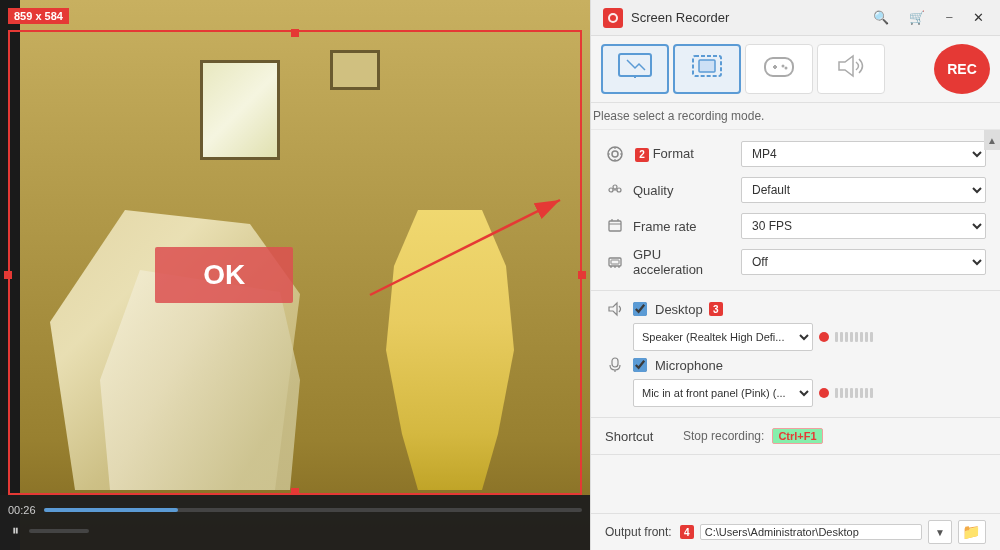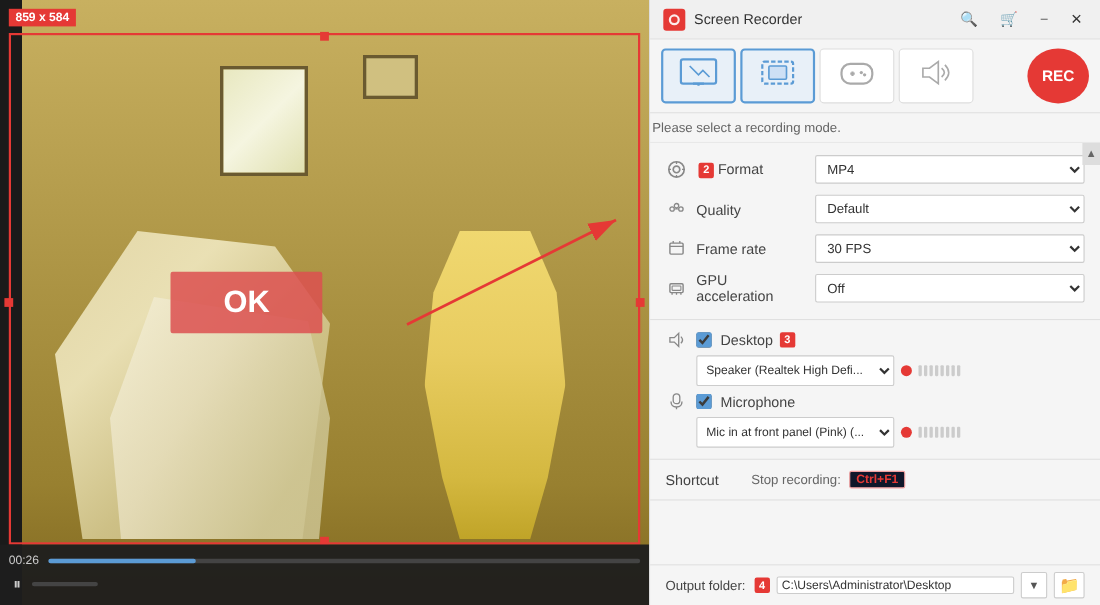--- a/index.html
+++ b/index.html
@@ -506,21 +506,21 @@
     }
 
     .shortcut-action {
       font-size: 12px;
       color: #666;
     }
 
     .shortcut-key {
       font-size: 11px;
       color: #e53935;
-      background: #0f172a;
+      background: #86efac;
       border: 1px solid #f0a0a0;
       padding: 1px 5px;
       border-radius: 2px;
       font-weight: bold;
     }
 
     
     .output-section {
       padding: 6px 14px;
       display: flex;
@@ -858,20 +858,20 @@
 
   <div class="shortcut-section">
     <span class="shortcut-label">Shortcut</span>
     <span class="shortcut-action">Stop recording:</span>
     <span class="shortcut-key">Ctrl+F1</span>
   </div>
 
   <div class="divider"></div>
 
   <div class="output-section">
-    <span class="output-label">Output folder:</span>
+    <span class="output-label">Output front:</span>
     <span class="inline-badge">4</span>
     <input type="text" class="output-path" value="C:\Users\Administrator\Desktop" style="">
     <button class="output-dropdown-btn">▼</button>
     <button class="output-folder-btn">📁</button>
   </div>
 
 </div>
 
 </body></html>

